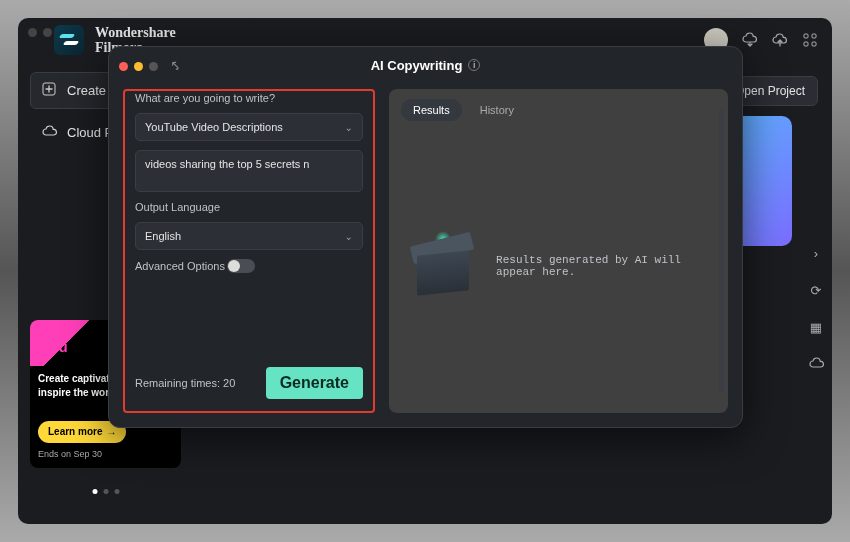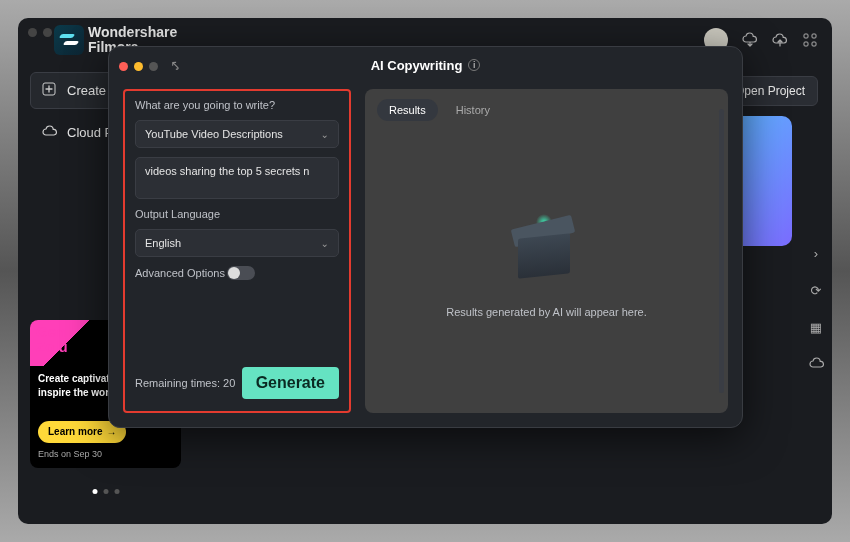--- a/index.html
+++ b/index.html
@@ -16,21 +16,21 @@
     background: #1a1c20;
     border-radius: 10px;
     overflow: hidden;
   }
   .traffic-lights { position: absolute; left: 10px; top: 10px; display: flex; gap: 6px; }
   .tl { width: 9px; height: 9px; border-radius: 50%; background: #444; }
   .top-bar {
     display: flex; align-items: center; justify-content: space-between;
     padding: 8px 14px 8px 36px; height: 44px;
   }
-  .brand { display: flex; align-items: flex-start; gap: 4px; }
+  .brand { display: flex; align-items: flex-start; gap: 11px; font-family: Liberation Serif, serif; }
   .logo {
     width: 30px; height: 30px; border-radius: 6px;
     background: linear-gradient(135deg, #0a3a4a, #0d2533);
     position: relative;
   }
   .logo::before, .logo::after {
     content: ""; position: absolute; width: 14px; height: 4px;
     border-radius: 2px; transform: skewX(-30deg);
   }
   .logo::before { background: #5ee0f0; left: 6px; top: 9px; }
@@ -96,23 +96,23 @@
   .modal-head {
     height: 36px; display: flex; align-items: center; justify-content: center;
     position: relative; color: #fff; font-size: 13px; font-weight: 600;
   }
   .modal-tl { position: absolute; left: 10px; top: 12px; display: flex; gap: 6px; align-items: center; }
   .mtl { width: 9px; height: 9px; border-radius: 50%; }
   .mtl.r { background: #ff5f57; } .mtl.y { background: #febc2e; } .mtl.g { background: #555; }
   .pin { color: #888; margin-left: 8px; font-size: 12px; }
   .modal-body { flex: 1; display: flex; gap: 14px; padding: 6px 14px 14px; min-height: 0; }
   .left-panel {
-    width: 228px; flex-shrink: 0;
+    width: 252px; flex-shrink: 0;
     border: 2px solid #e33b2f; border-radius: 4px;
-    padding: 8px 10px 12px;
+    padding: 1px 10px 12px;
     display: flex; flex-direction: column; gap: 9px;
     font-size: 11px; color: #bfc2c8;
     position: relative;
   }
   .lbl { color: #bfc2c8; font-size: 11px; display: flex; justify-content: space-between; }
   .count { color: #777; }
   .select {
     background: #2c2f35; border: 1px solid #3a3d44; border-radius: 5px;
     padding: 7px 9px; display: flex; justify-content: space-between; align-items: center;
     color: #e5e5e5; font-size: 11px; cursor: pointer;
@@ -143,22 +143,22 @@
     flex: 1; background: #404040; border-radius: 8px;
     display: flex; flex-direction: column; padding: 10px 12px;
     position: relative;
   }
   .tabs { display: flex; gap: 6px; margin-bottom: 8px; }
   .tab {
     padding: 5px 12px; border-radius: 999px; font-size: 11px; color: #aaa; cursor: pointer;
   }
   .tab.active { background: #34383f; color: #fff; }
   .results-empty {
-    flex: 1; display: flex; flex-direction: column; align-items: center; justify-content: center;
-    color: #bfc2c8; font-size: 11px; gap: 22px;
+    flex: 1; display: flex; flex-direction: row; align-items: center; justify-content: center;
+    color: #bfc2c8; font-size: 11px; gap: 22px; font-family: Liberation Mono, monospace;
   }
   .box-illus {
     width: 90px; height: 70px; position: relative;
   }
   .box-illus .base {
     position:absolute; left:16px; top:22px; width:52px; height:40px;
     background: linear-gradient(#3d4752,#2a3038); transform: skewY(-6deg);
     border-radius: 2px;
   }
   .box-illus .lid {

